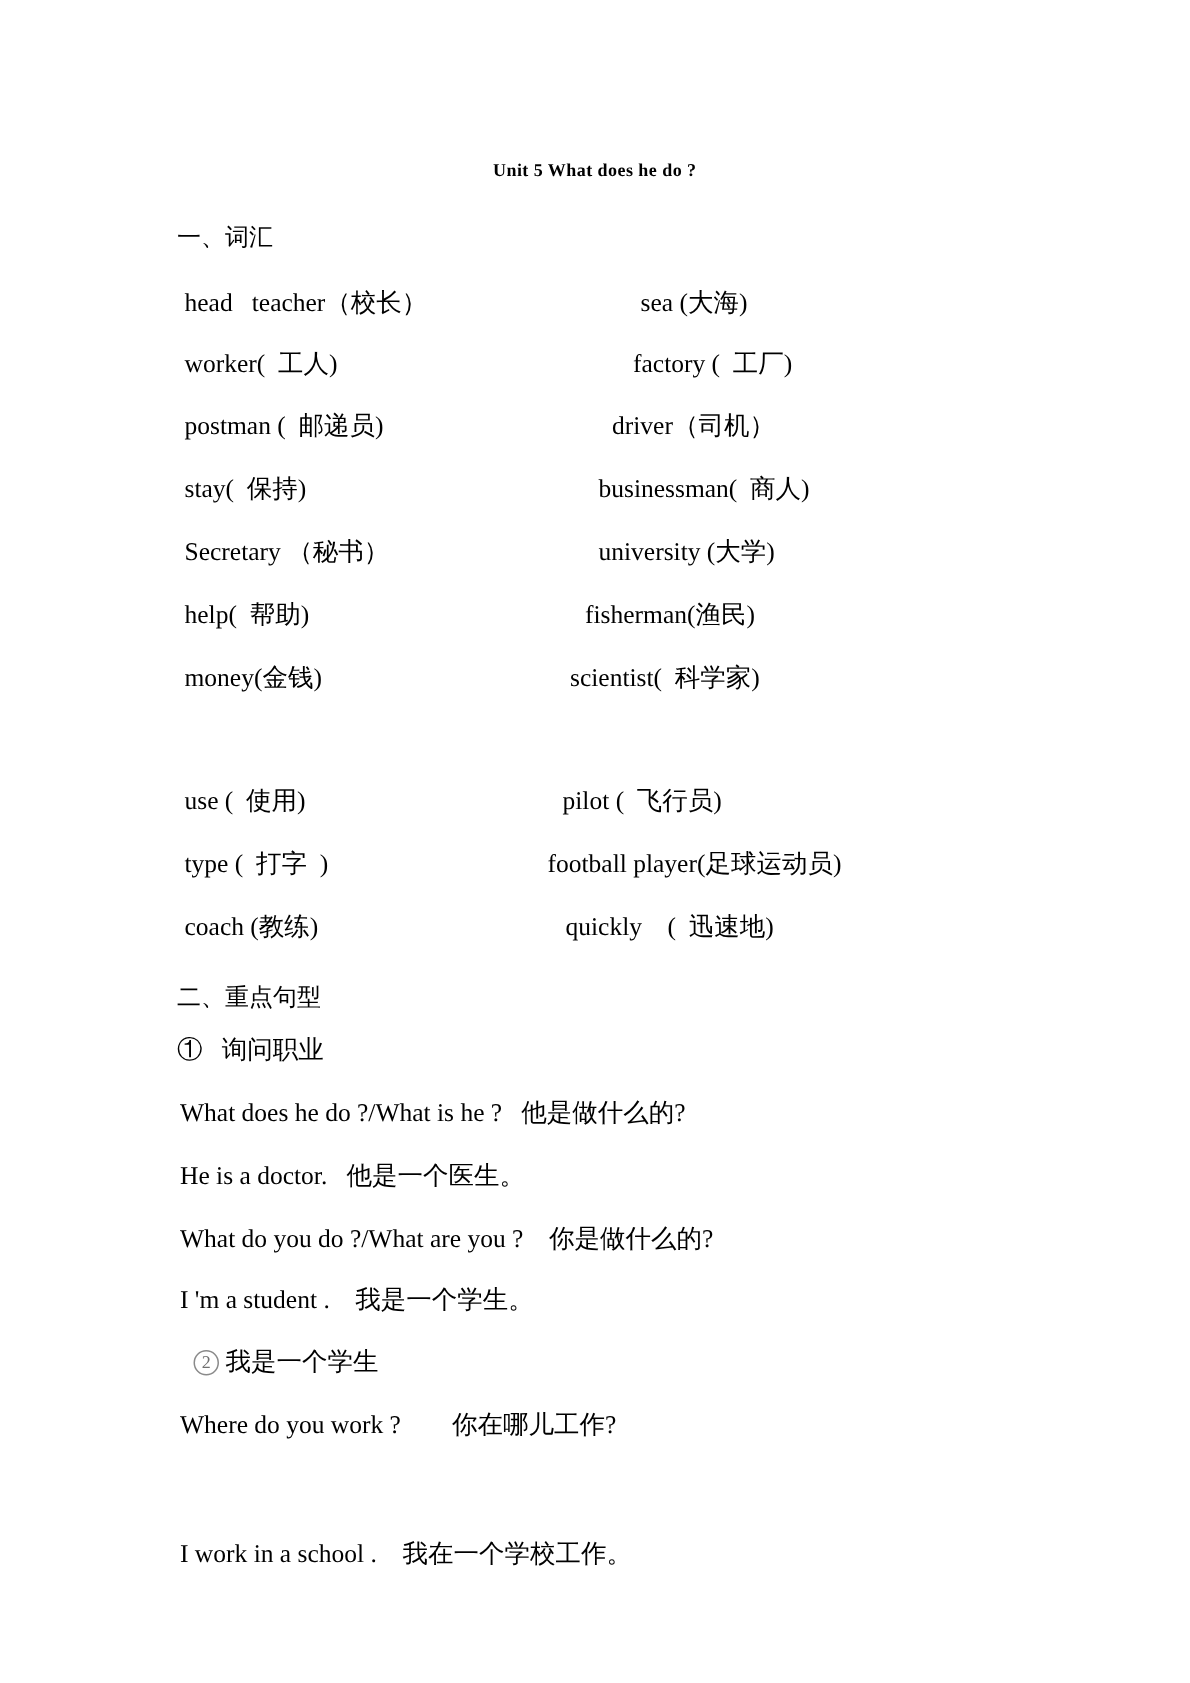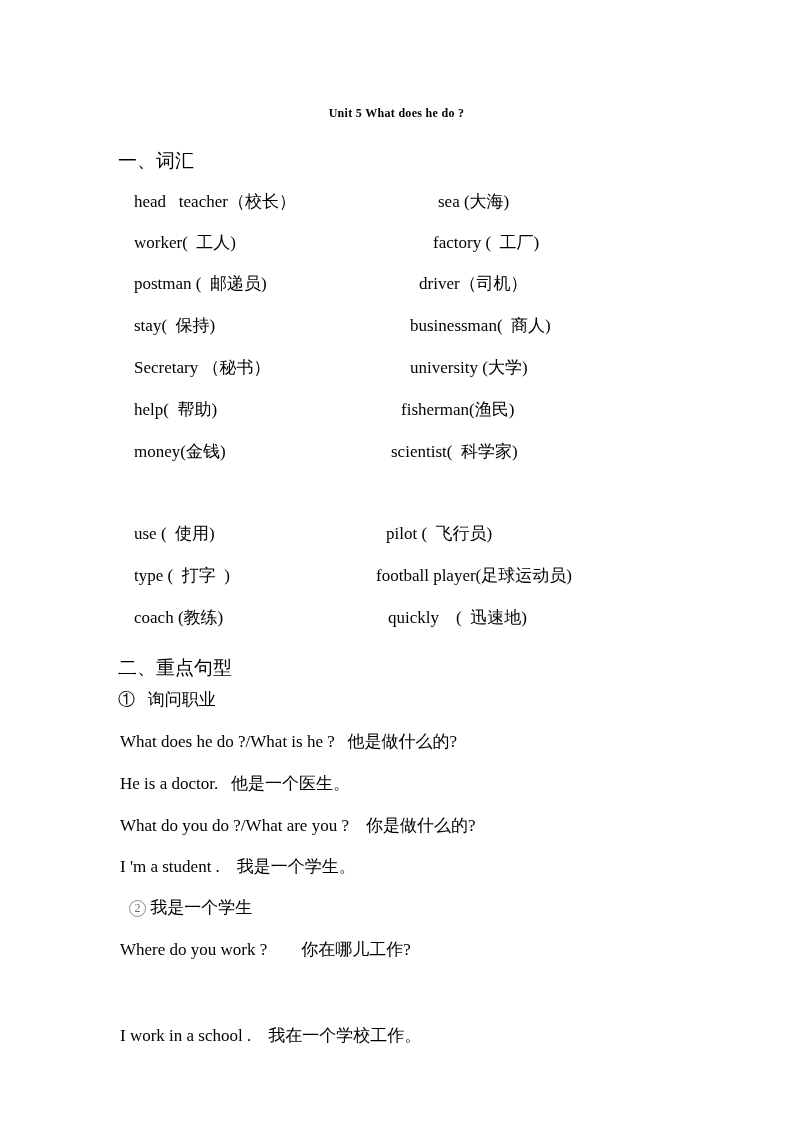--- a/index.html
+++ b/index.html
@@ -31,36 +31,36 @@
     font-size: 12px;
     font-weight: bold;
     letter-spacing: 0.3px;
     white-space: pre;
   }
 
   
   .section-heading {
     position: absolute;
     left: 118px;
-    font-size: 19px;
+    font-size: 16px;
     white-space: pre;
   }
   #heading-vocab { top: 148px; }
   #heading-patterns { top: 640px; margin-top: 15px; }
 
   
   .vocab-list {
     position: absolute;
     top: 0; left: 0;
     width: 793px;
     height: 100%;
   }
   .vocab-row {
     position: absolute;
-    left: 16px;
+    left: 5px;
     width: 659px;
     height: 41.5px;
   }
   .vocab-term {
     position: absolute;
     left: 118px;
     top: 0;
     font-size: 17px;
     white-space: pre;
   }

